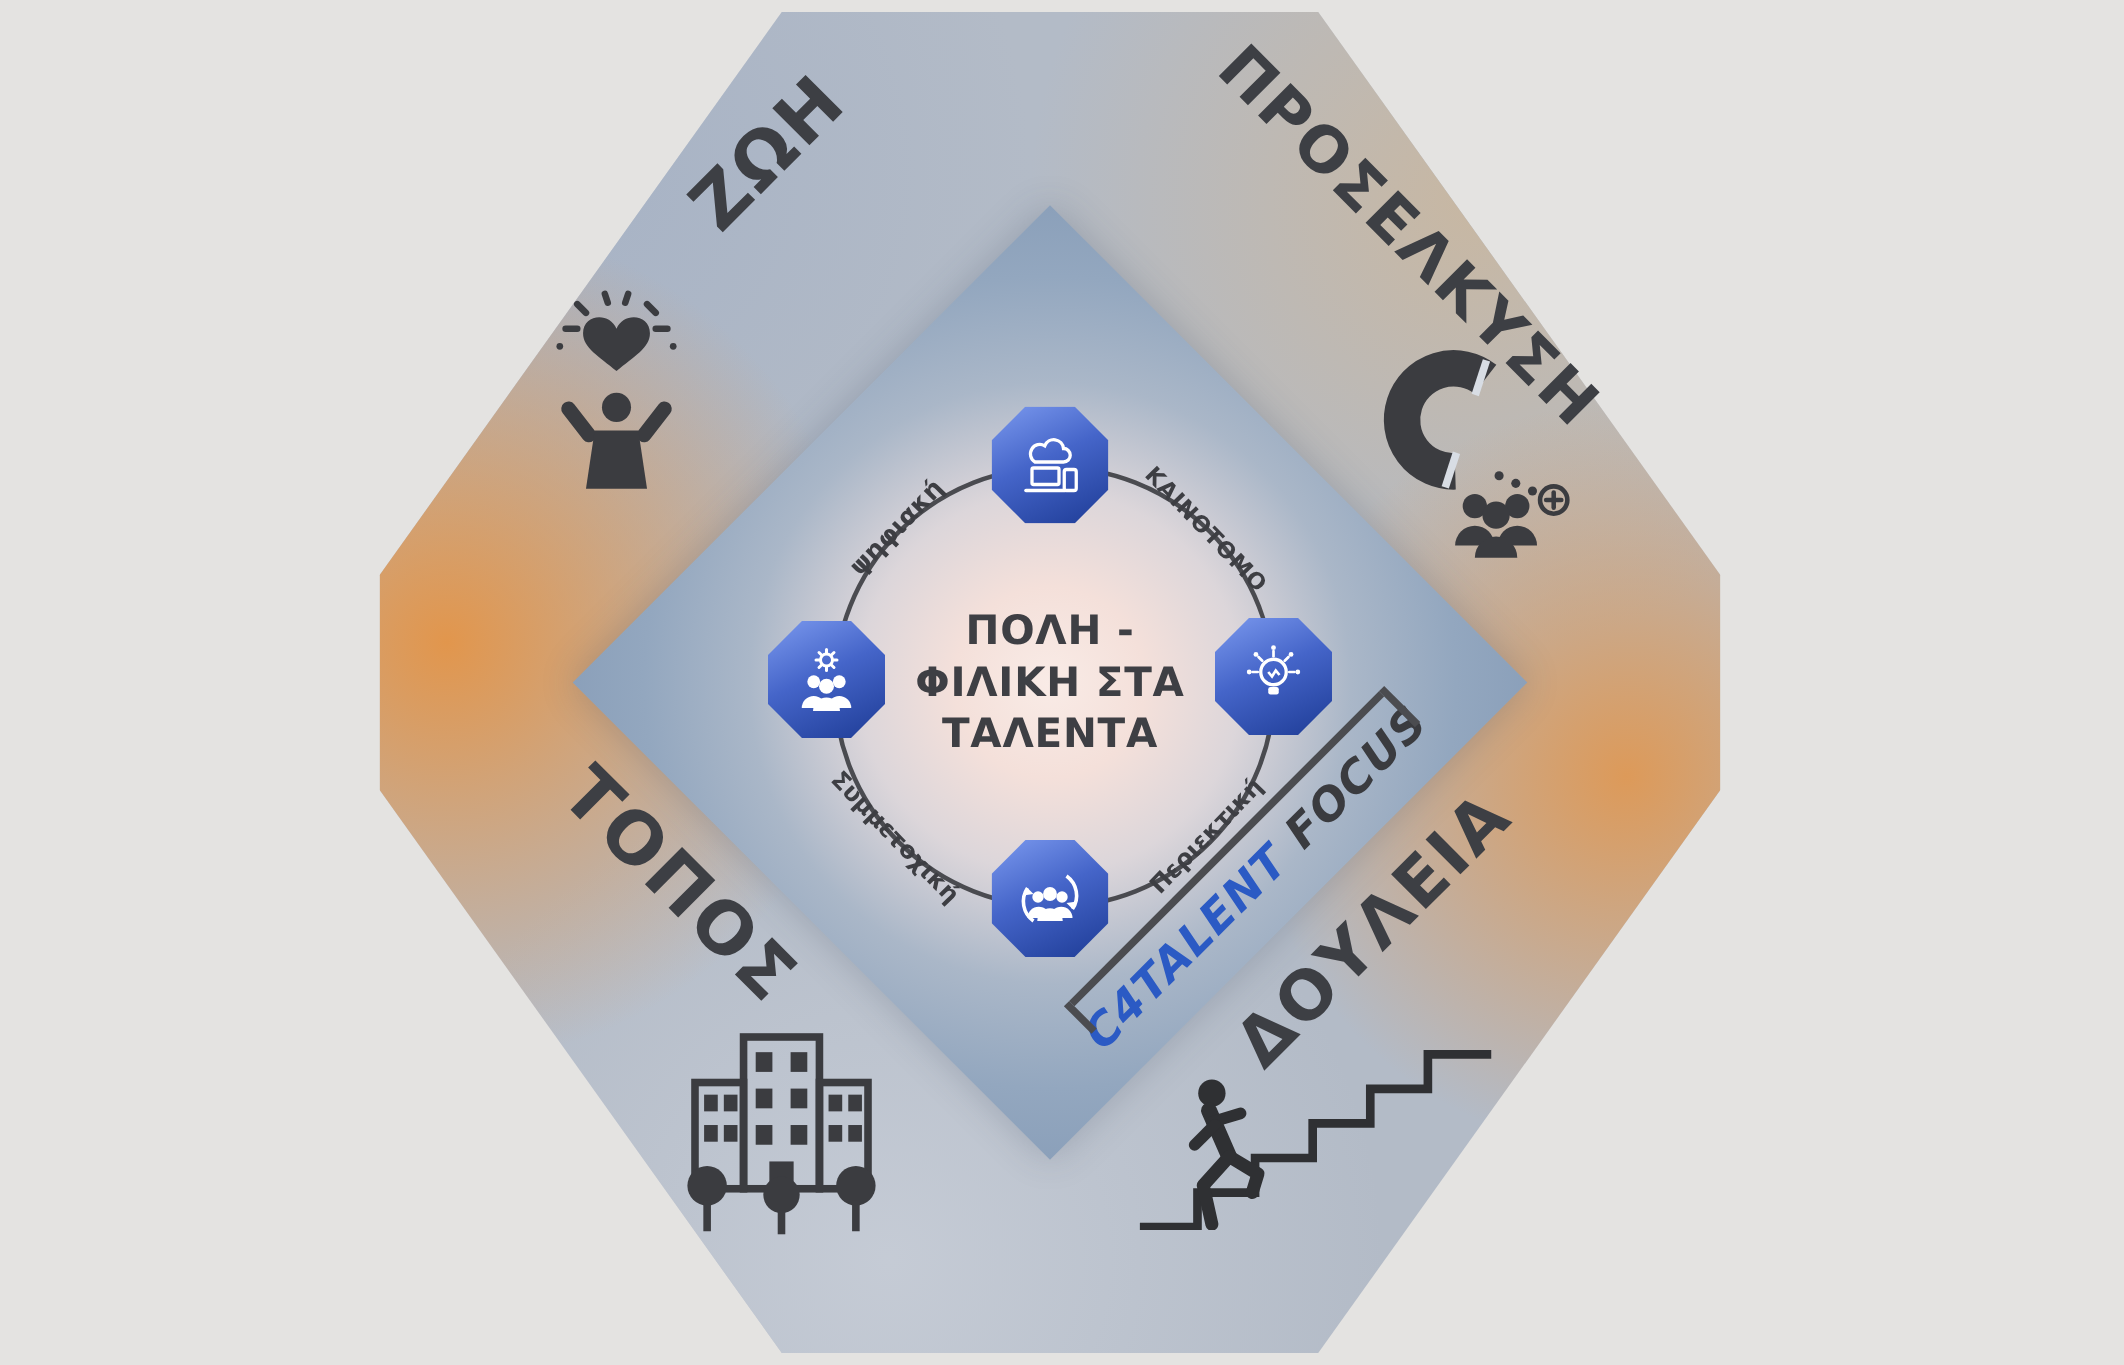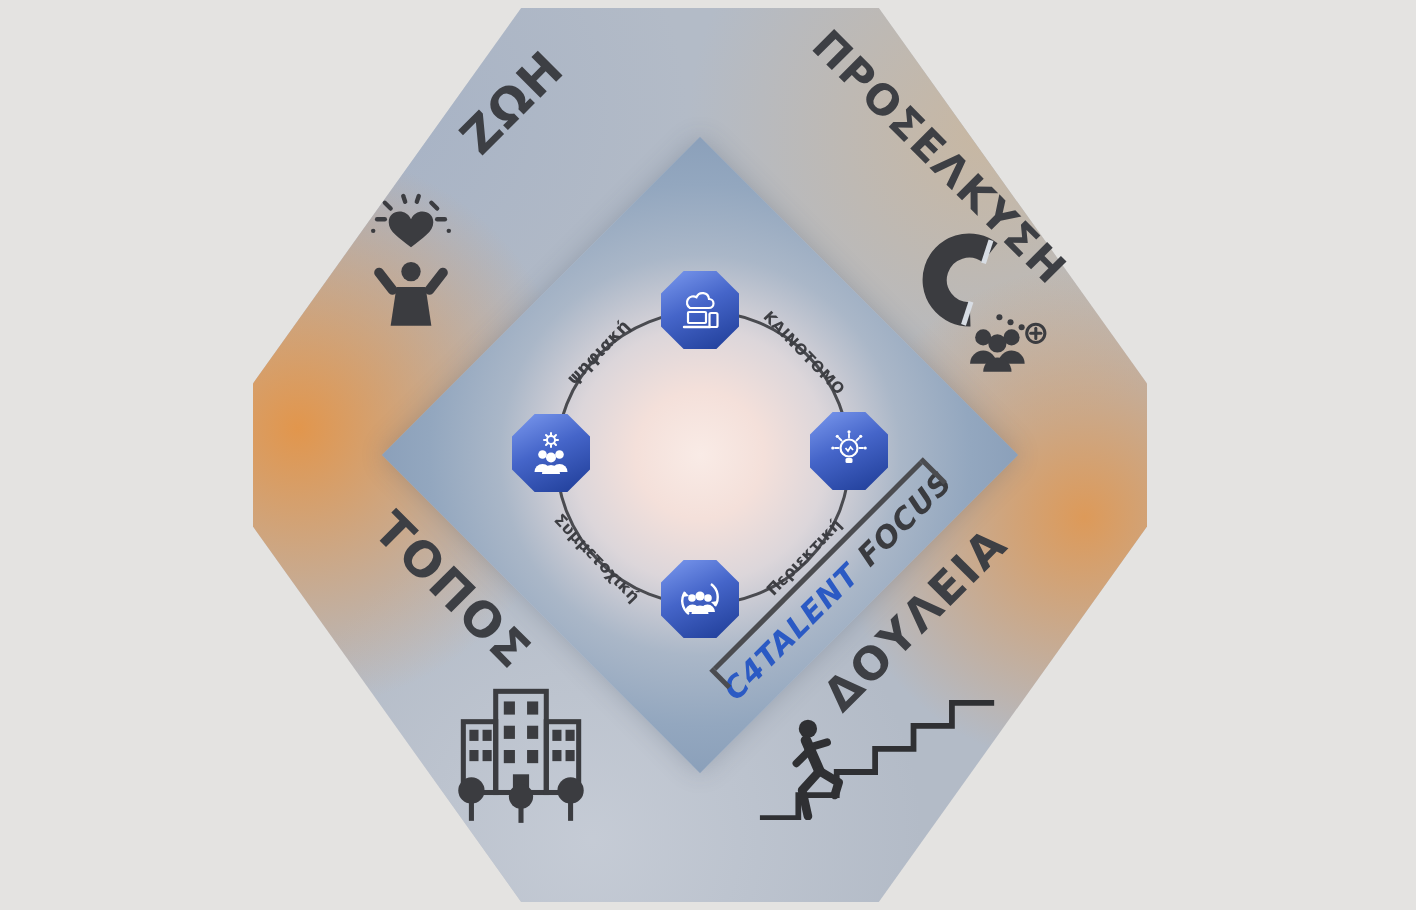--- a/index.html
+++ b/index.html
@@ -201,20 +201,25 @@
 
   <div class="diamond"></div>
 
   <div class="ring"></div>
 
   <div class="ring-label rl-tl">ψηφιακή</div>
   <div class="ring-label rl-tr">ΚΑΙΝΟΤΟΜΟ</div>
   <div class="ring-label rl-bl">Συμμετοχική</div>
   <div class="ring-label rl-br">Περιεκτική</div>
 
+  <div class="center-title">
+    <span>ΠΟΛΗ -</span>
+    <span>ΦΙΛΙΚΗ ΣΤΑ</span>
+    <span>ΤΑΛΕΝΤΑ</span>
+  </div>
 
   <div class="badge badge-n">
     <svg viewBox="0 0 48 48">
       <path d="M14 22 h19 a4.5 4.5 0 0 0 0-9 a6.5 6.5 0 0 0 -12.5 -1.8 A5 5 0 0 0 14 22 z" fill="none" stroke="#fff" stroke-width="2.2"></path>
       <rect x="12" y="26" width="18" height="11" rx="1" fill="none" stroke="#fff" stroke-width="2.2"></rect>
       <line x1="8" y1="41" x2="34" y2="41" stroke="#fff" stroke-width="2.4" stroke-linecap="round"></line>
       <rect x="33.5" y="27" width="8" height="14" rx="1.5" fill="none" stroke="#fff" stroke-width="2.2"></rect>
     </svg>
   </div>
 

